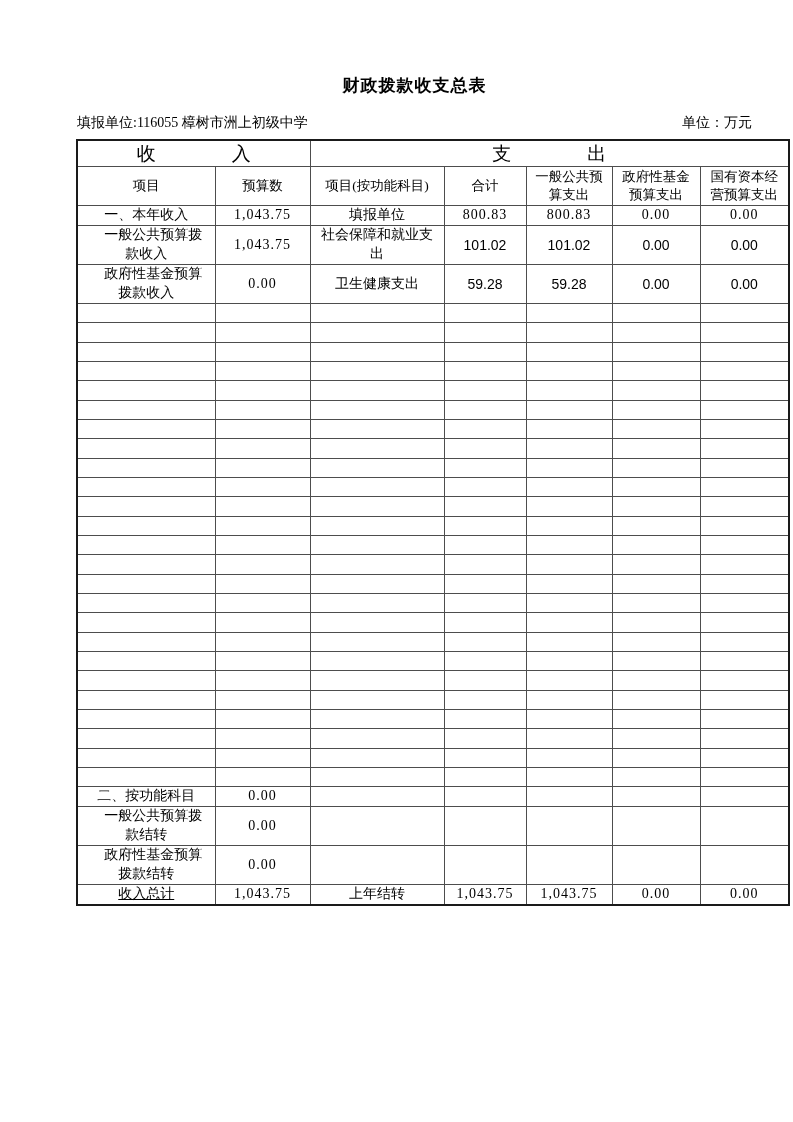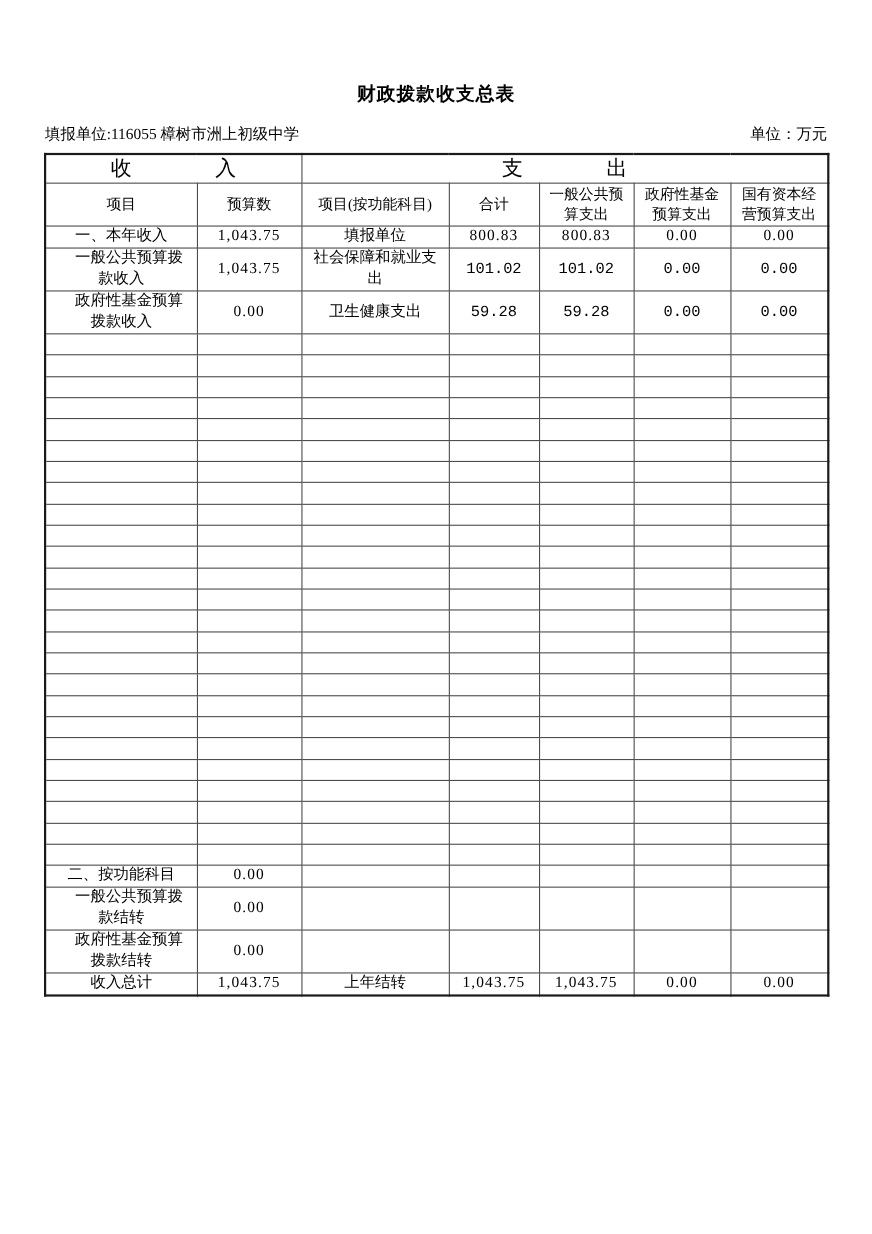--- a/index.html
+++ b/index.html
@@ -5,21 +5,21 @@
   :root{
     --border-outer:#1a1a1a;
     --border-inner:#4d4d4d;
     --ink:#000000;
     --paper:#ffffff;
   }
   html,body{margin:0;padding:0;background:#ffffff;}
   .page{
     width:793px;height:1122px;background:var(--paper);
     box-sizing:border-box;position:relative;overflow:hidden;
-    font-family:"Liberation Serif","DejaVu Serif",serif;color:var(--ink);
+    font-family:"Liberation Serif","DejaVu Serif",serif;color:var(--ink);padding-left:36px;
   }
   .doc-title{
     margin:0;padding-top:74px;text-align:center;
     font-size:17px;font-weight:bold;letter-spacing:1px;
   }
   .meta-line{
     display:flex;justify-content:space-between;align-items:baseline;
     margin:18px 41px 7px 41px;font-size:14px;line-height:1.2;
   }
   table.budget{
@@ -34,24 +34,24 @@
     overflow:hidden;word-break:break-all;
   }
   thead tr.group-row th{height:19px;font-size:19px;padding:0 2px;}
   thead tr.cols-row th{height:38px;font-size:13.5px;padding:0 5px;}
   tr.r-s{height:19px;}
   tr.r-t{height:38px;}
   tr.r-e{height:19.35px;}
   tr.r-e td{padding:0;}
   td.item-plain{text-align:left;padding:0 7px;}
   td.item-indent{text-align:left;padding:0 7px;text-indent:14px;}
-  td.item-sum{text-align:left;padding-left:28px;}
+  td.item-sum{text-align:left;padding-left:28px;text-decoration:underline;}
   td.num{letter-spacing:1px;white-space:nowrap;}
   td.num-sans{
-    font-family:Liberation Mono, monospace;
+    font-family:Liberation Sans, sans-serif;
     font-size:12.5px;letter-spacing:0;white-space:nowrap;
   }
 </style>
 </head>
 <body>
 
 <div class="page">
 
   <h1 class="doc-title">财政拨款收支总表</h1>
 

